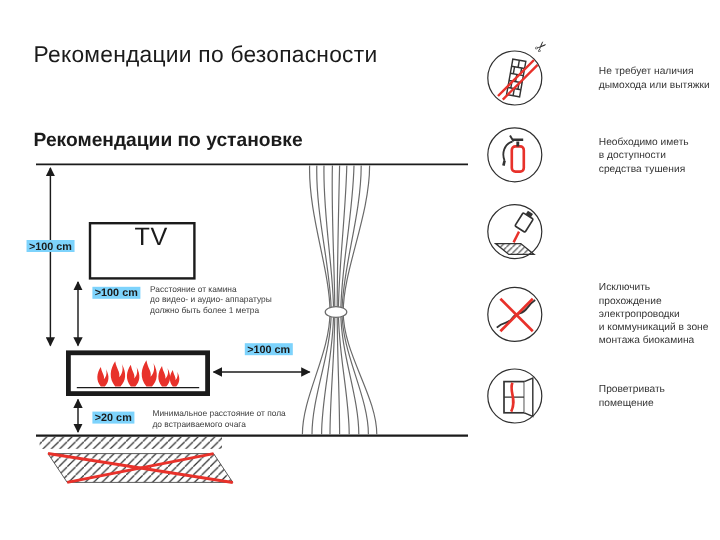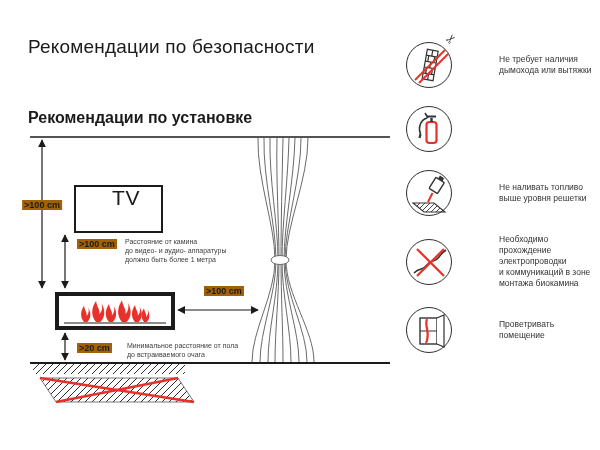--- a/index.html
+++ b/index.html
@@ -10,21 +10,21 @@
   .title { position:absolute; left:28px; top:36px; font-size:19px; font-weight:500; letter-spacing:.2px; }
   .subtitle { position:absolute; left:28px; top:109px; font-size:16px; font-weight:700; }
 
   .diagram { position:absolute; left:28px; top:130px; width:370px; height:312px; }
   .diagram svg.scene { position:absolute; left:0; top:0; }
 
   .tv-box { position:absolute; left:47px; top:56px; width:102px; height:46px;
             display:flex; justify-content:center;
             font-size:21px; letter-spacing:.5px; color:#1b1b1b; }
 
-  .dim { position:absolute; font-size:9px; font-weight:700; background:#a16207;
+  .dim { position:absolute; font-size:9px; font-weight:700; background:#7dd3fc;
          padding:0 2px; white-space:nowrap; color:#1b1b1b; }
   .dim.center-x { transform:translateX(-50%); }
   .note { position:absolute; font-size:7px; line-height:9px; color:#3c3c3c; white-space:pre-line; }
 
   .rec-list { position:absolute; left:406px; top:42px; width:190px; }
   .rec-item { display:flex; align-items:center; gap:10px; margin-bottom:18px; }
   .icon-circle { position:relative; flex:0 0 46px; width:46px; height:46px;
                  border:1.5px solid #2f2f2f; border-radius:50%; background:#fff; }
   .icon-circle svg { position:absolute; left:0; top:0; width:46px; height:46px; }
   .scissors { position:absolute; top:-10px; right:-5px; font-size:12px; color:#333;
@@ -144,52 +144,53 @@
       <div class="icon-circle">
         <svg viewBox="0 0 46 46">
           <rect x="19.5" y="15" width="10" height="21" rx="3" fill="#fff" stroke="#e8312a" stroke-width="2.2"></rect>
           <line x1="24.5" y1="15" x2="24.5" y2="11" stroke="#333" stroke-width="2.4"></line>
           <line x1="20" y1="9.5" x2="29" y2="9.5" stroke="#333" stroke-width="2"></line>
           <line x1="21" y1="11" x2="18" y2="6" stroke="#333" stroke-width="1.6"></line>
           <path d="M20 11 C13 13 11 21 13.5 27" fill="none" stroke="#333" stroke-width="1.5"></path>
           <line x1="13.5" y1="27" x2="12.5" y2="31" stroke="#333" stroke-width="2.2"></line>
         </svg>
       </div>
+      <div class="rec-text">Необходимо иметь
+в доступности
+средства тушения</div>
     </div>
 
     <div class="rec-item">
       <div class="icon-circle">
         <svg viewBox="0 0 46 46">
           <defs>
             <pattern id="h3" patternUnits="userSpaceOnUse" width="5" height="5">
               <line x1="0" y1="5" x2="5" y2="0" stroke="#333" stroke-width="0.9"></line>
             </pattern>
           </defs>
           <polygon points="6,32 27,32 38,41 17,41" fill="url(#h3)" stroke="#333" stroke-width="1.1"></polygon>
           <g transform="rotate(32 30 14)">
             <rect x="25" y="8" width="10" height="13" rx="1" fill="#fff" stroke="#333" stroke-width="1.4"></rect>
             <rect x="27.5" y="4.5" width="5" height="3.5" fill="#333"></rect>
           </g>
           <line x1="25.5" y1="22" x2="21" y2="31" stroke="#e8312a" stroke-width="2"></line>
         </svg>
       </div>
-      <div class="rec-text">Не наливать топливо
-выше уровня решетки</div>
     </div>
 
 
     <div class="rec-item">
       <div class="icon-circle">
         <svg viewBox="0 0 46 46">
           <path d="M7 33 C13 27 16 31 20 25 C24 19 28 23 32 17 C34 14 36 12 39 10" fill="none" stroke="#333" stroke-width="1.6"></path>
           <line x1="10" y1="9" x2="37" y2="36" stroke="#e8312a" stroke-width="2.2"></line>
           <line x1="37" y1="9" x2="10" y2="36" stroke="#e8312a" stroke-width="2.2"></line>
         </svg>
       </div>
-      <div class="rec-text">Необходимо прохождение
+      <div class="rec-text">Исключить прохождение
 электропроводки
 и коммуникаций в зоне
 монтажа биокамина</div>
     </div>
 
     <div class="rec-item">
       <div class="icon-circle">
         <svg viewBox="0 0 46 46">
           <rect x="13" y="10" width="17" height="26" fill="#fff" stroke="#333" stroke-width="1.4"></rect>
           <line x1="13" y1="23" x2="30" y2="23" stroke="#333" stroke-width="1"></line>

